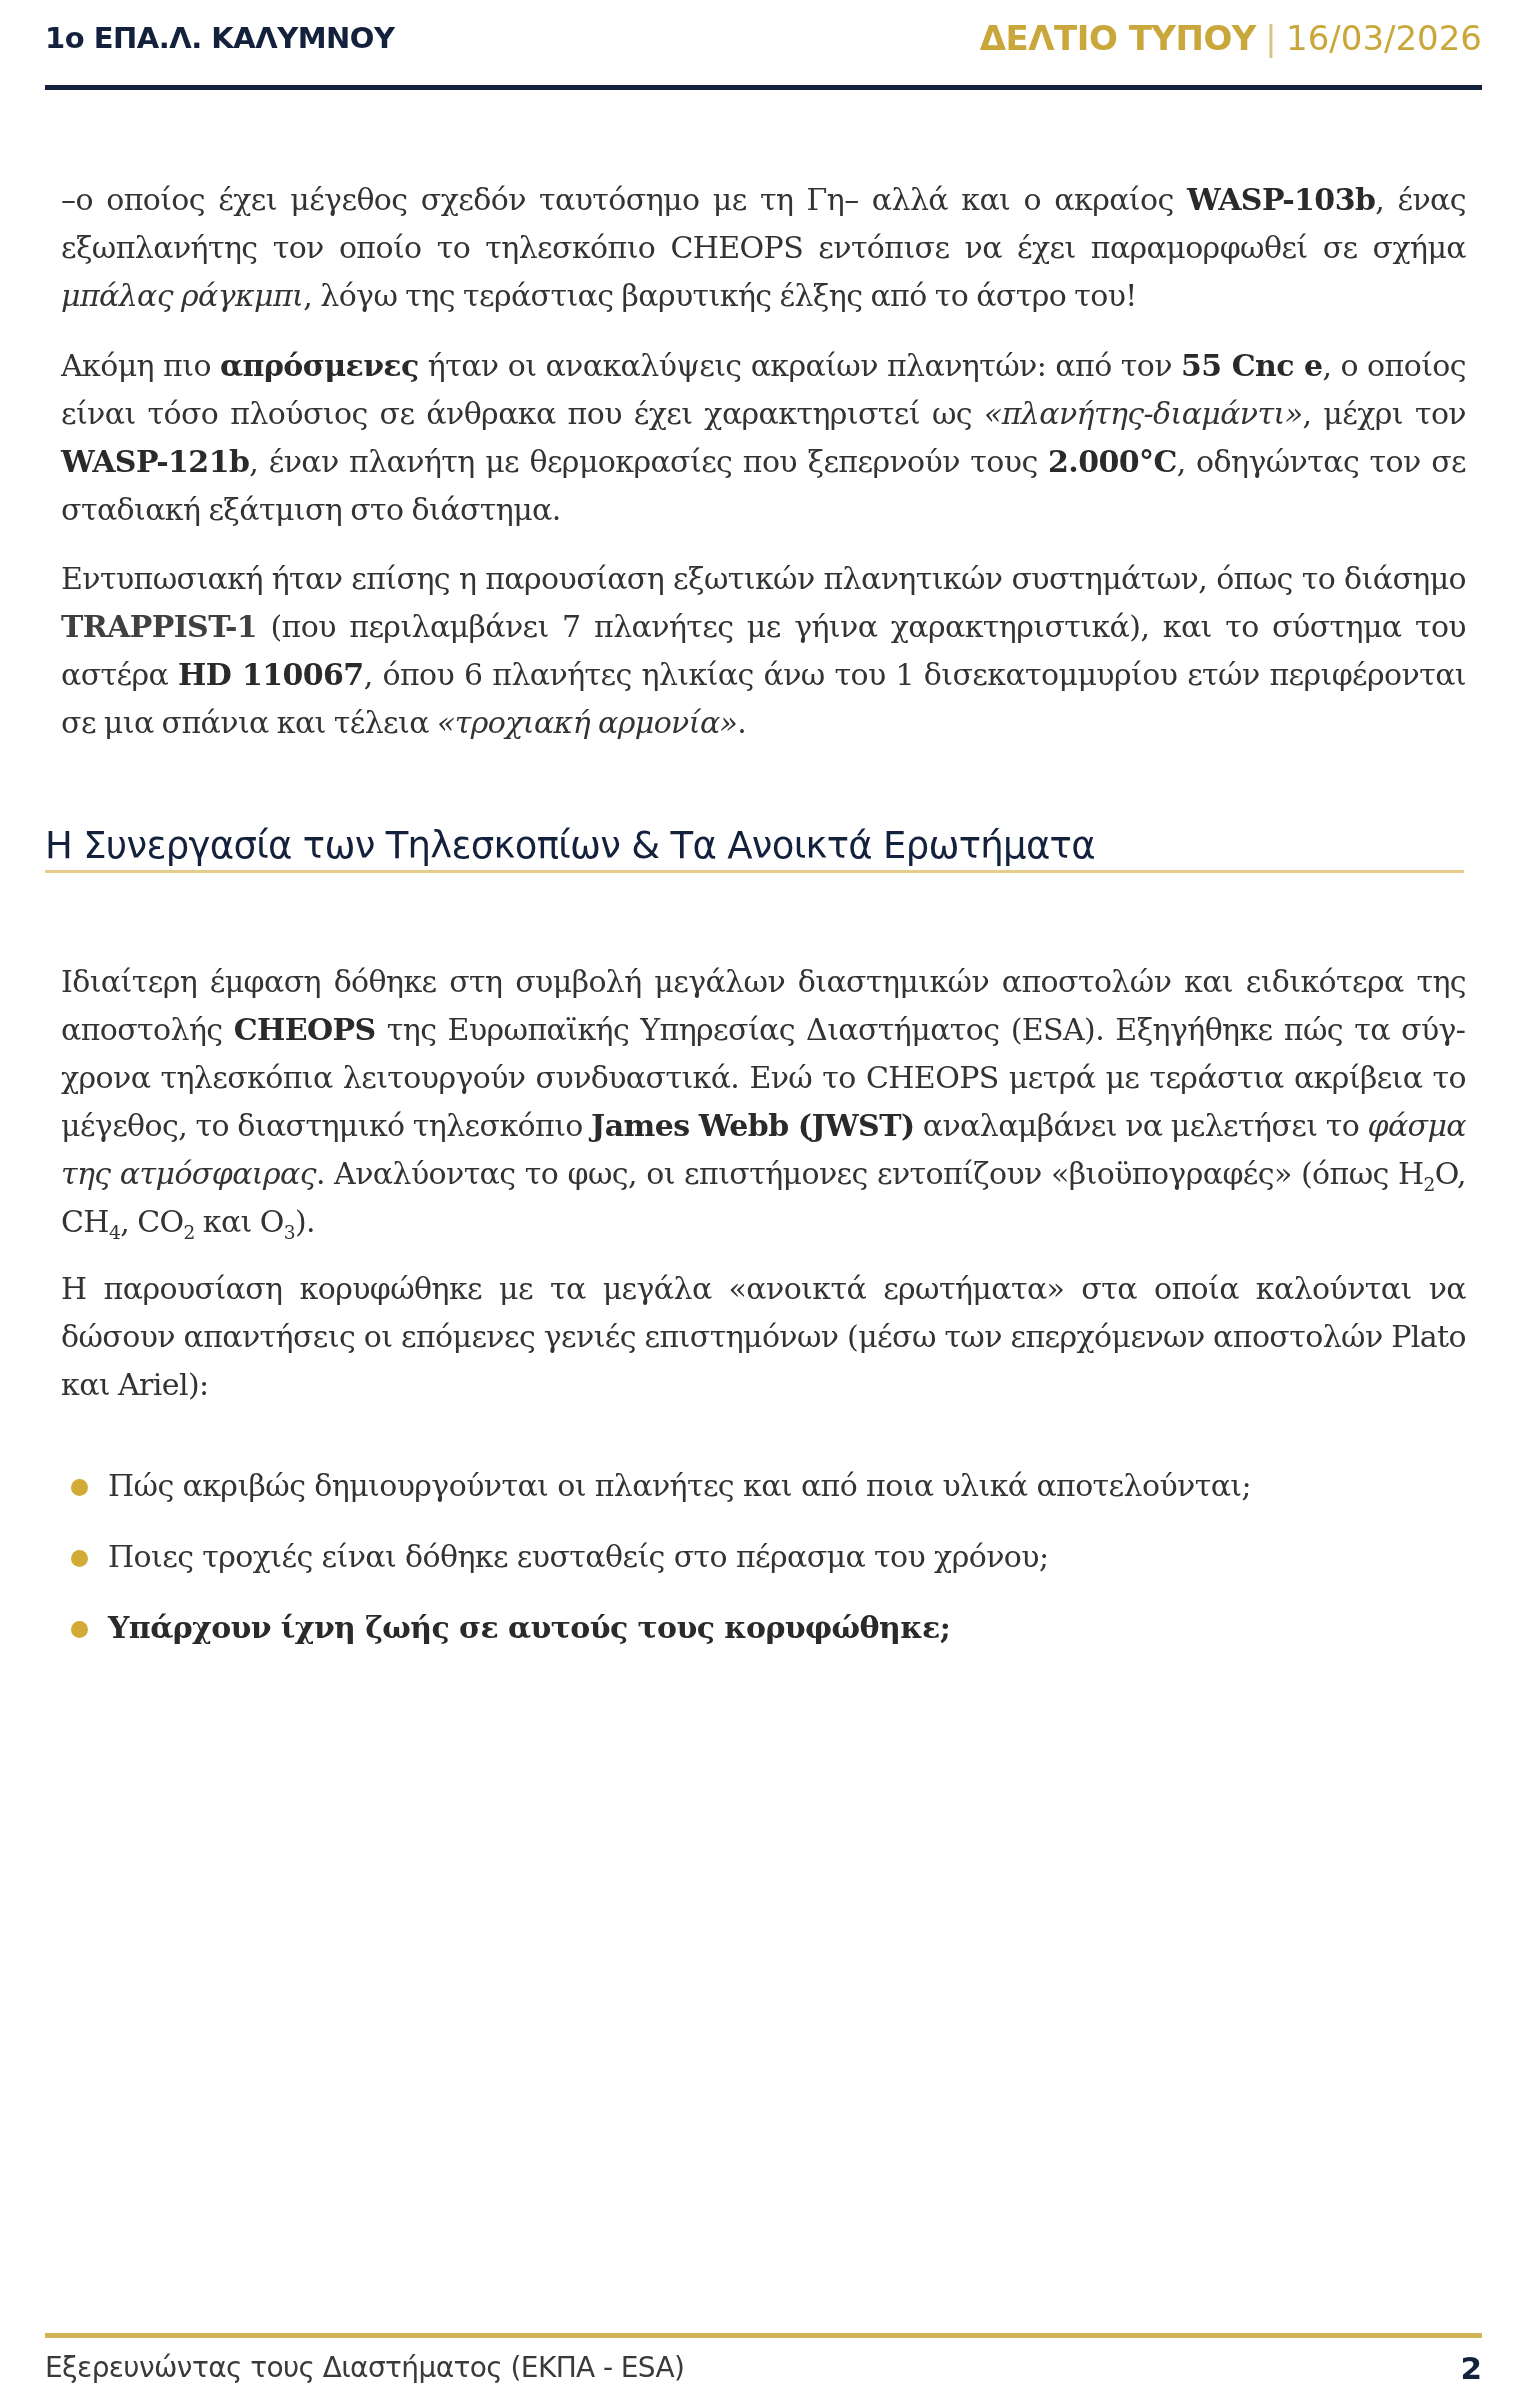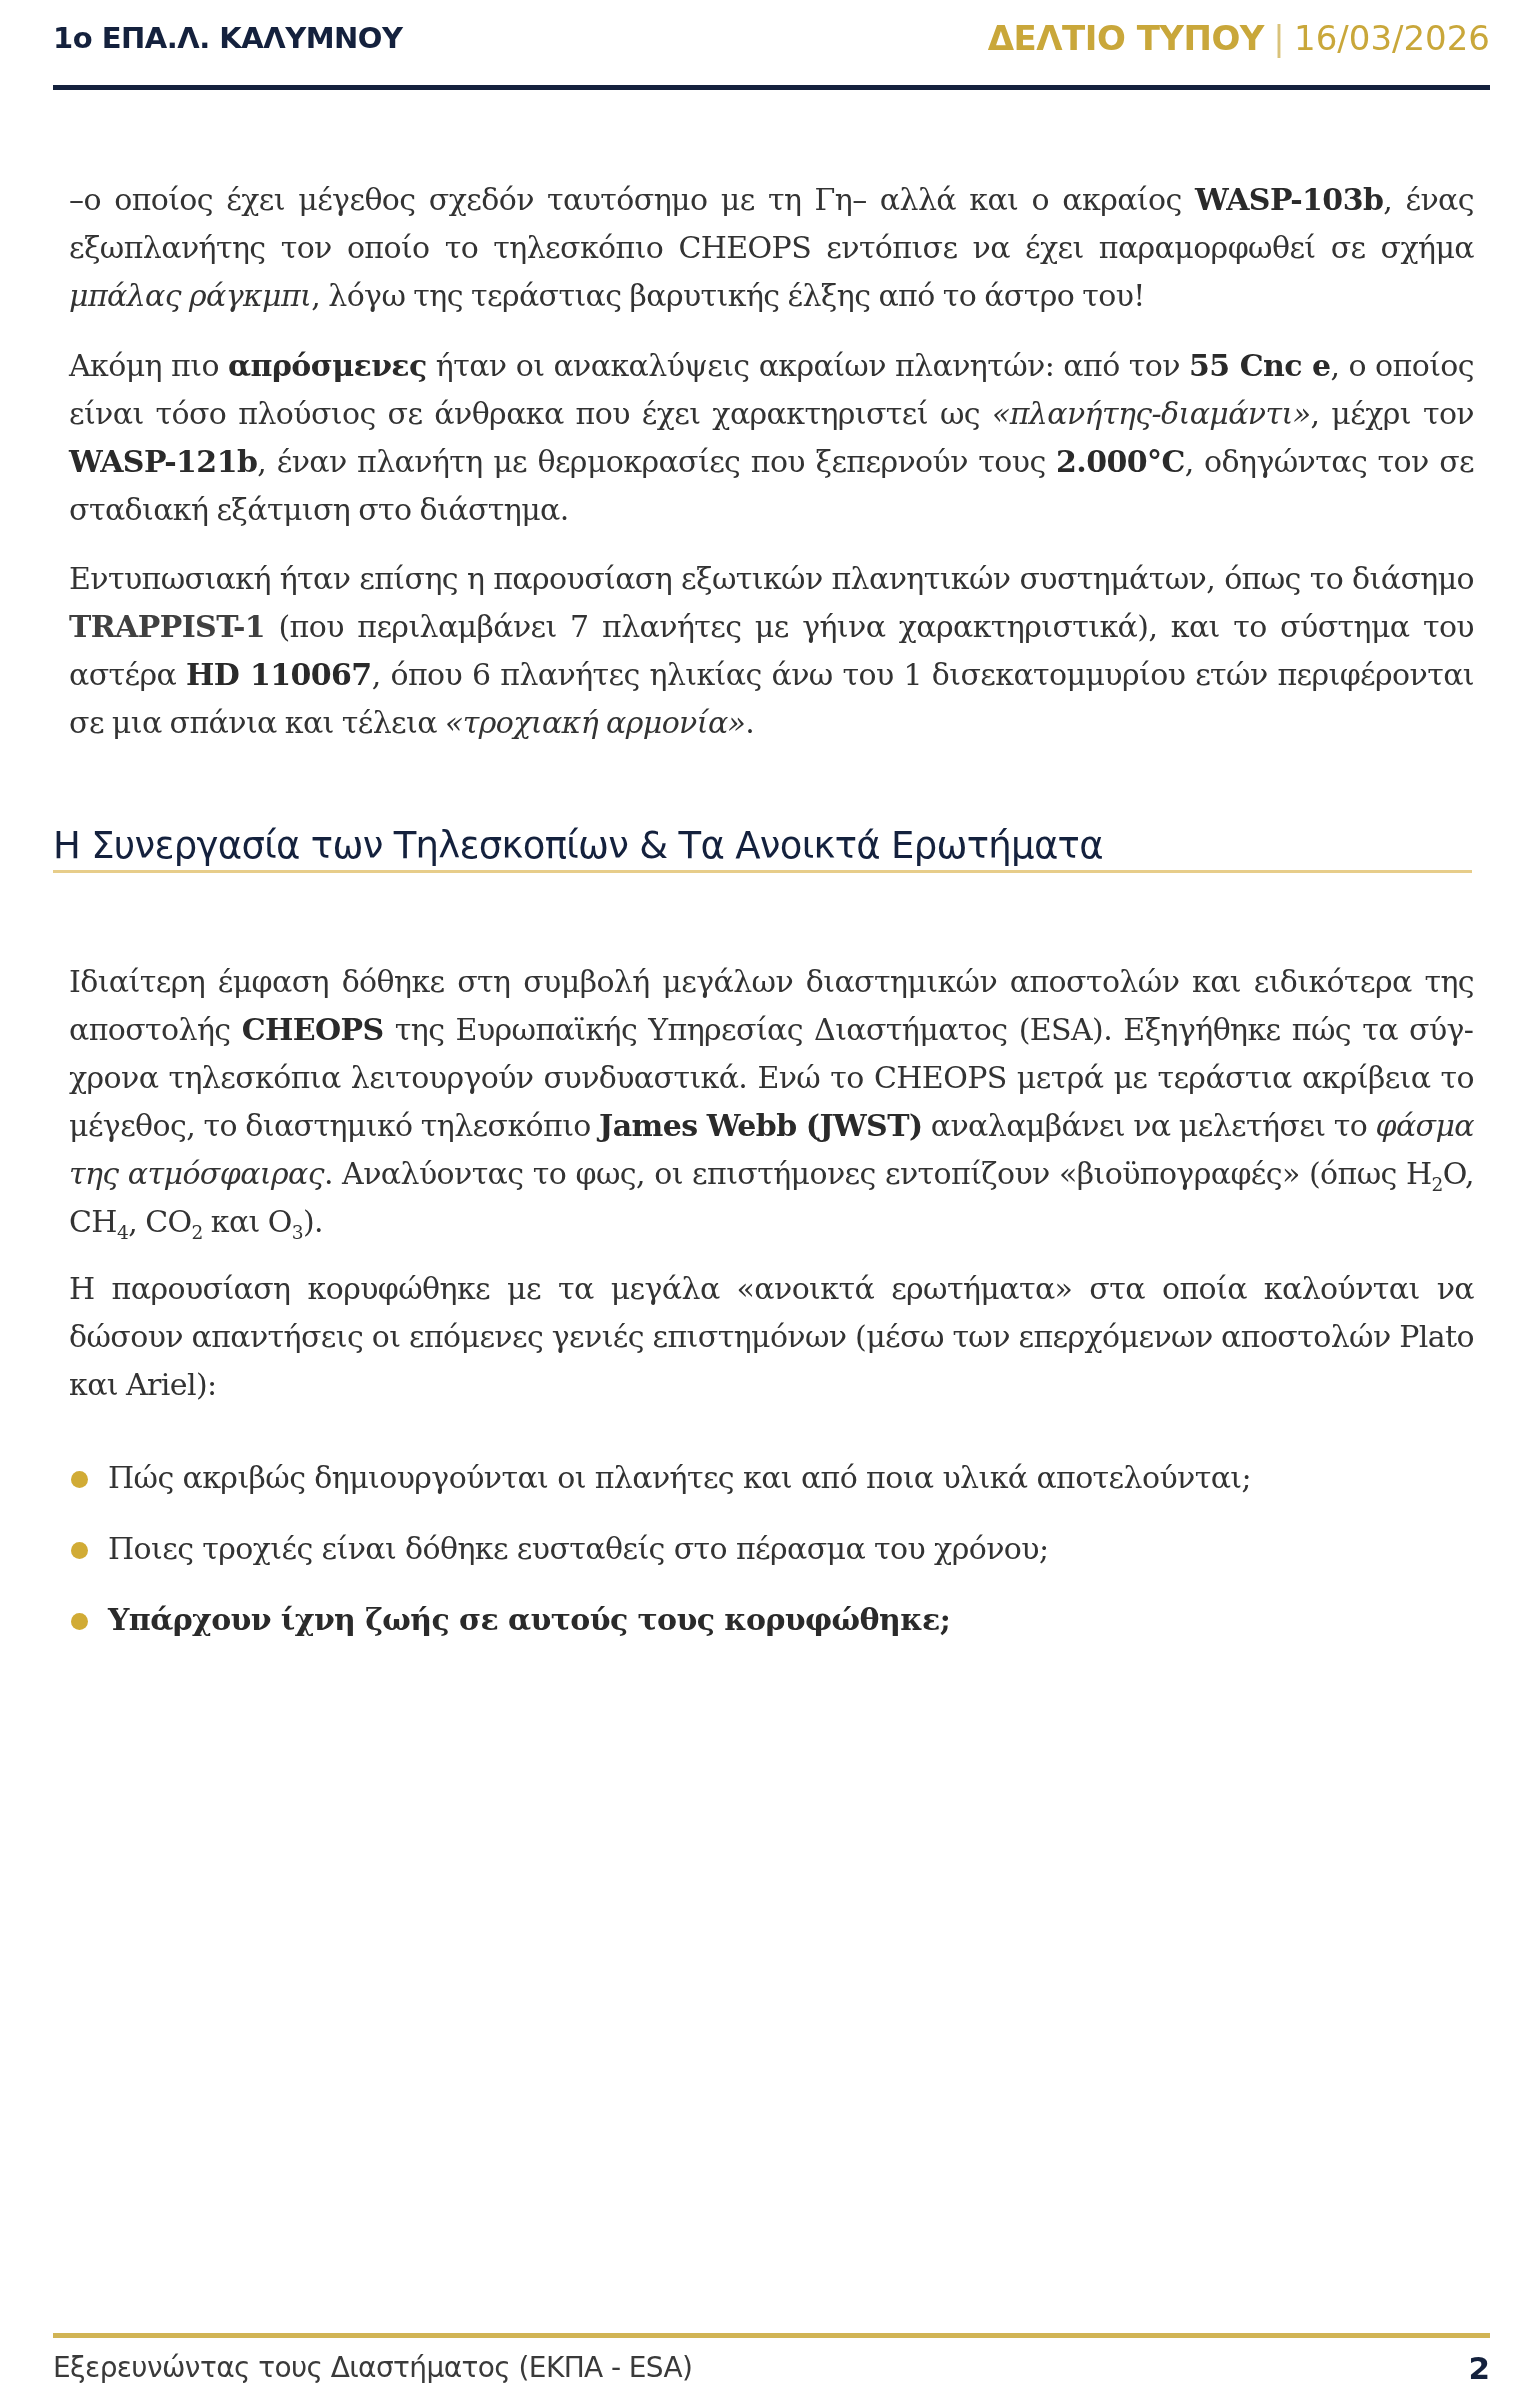--- a/index.html
+++ b/index.html
@@ -1,34 +1,34 @@
 <!DOCTYPE html>
 <html style="font-size:15px"><head>
 <meta charset="utf-8">
 <style>
   html, body { margin: 0; padding: 0; background: #ffffff; }
   body { width: 1534px; height: 2387px; position: relative; overflow: hidden; }
-  .page { position: absolute; left: 53px; top: 0; width: 1437px; height: 1901px; }
+  .page { position: absolute; left: 45px; top: 0; width: 1437px; height: 1901px; }
   .hdr { position: absolute; top: 17px; left: 0; right: 0; height: 41px; display: flex; justify-content: space-between; align-items: center; font-family: "DejaVu Sans", sans-serif; }
   .hdr-left { font-weight: bold; font-size: 29px; color: #14213d; letter-spacing: -0.5px; }
   .hdr-right { font-size: 34px; color: #c9a73a; }
   .hdr-right .strong { font-weight: bold; letter-spacing: -0.5px; }
   .hdr-right .sep { color: #d9c27a; margin: 0 9.3px; font-weight: normal; }
   .hdr-right .date { font-weight: normal; color: #c9a73a; }
   .hdr-rule { position: absolute; top: 85px; left: 0; right: 0; height: 4.7px; background: #14213d; }
 
   .body-text { font-family: "DejaVu Serif", serif; font-size: 30px; line-height: 48px; color: #333333; text-align: justify; margin: 16px; letter-spacing: -0.6px; word-spacing: -0.9px; }
   .body-text b { color: #2a2a2a; }
   .body-text b.navy { color: #404040; }
   .p { position: absolute; left: 0; right: 0; }
 
   .h2 { position: absolute; left: 0; right: 0; top: 820px; font-family: "DejaVu Sans", sans-serif; font-weight: normal; font-size: 37px; color: #14213d; letter-spacing: -0.7px; line-height: 52px; }
   .h2-rule { position: absolute; left: 0; width: 1419px; top: 870px; height: 2.8px; background: #e7cd8a; }
 
-  .list { position: absolute; left: 0; right: 0; top: 1448px; margin: 4px; padding: 0; list-style: none; }
+  .list { position: absolute; left: 0; right: 0; top: 1448px; margin: 12px; padding: 0; list-style: none; }
   .list li { position: relative; padding-left: 51px; height: 71px; font-family: "DejaVu Serif", serif; font-size: 30px; line-height: 52px; color: #333; letter-spacing: -0.6px; }
   .list li .dot { position: absolute; left: 14px; top: 18.6px; width: 17px; height: 17px; border-radius: 50%; background: #d1ab35; }
   .list li.bold { font-weight: bold; color: #2a2a2a; }
 
   .ftr-rule { position: absolute; left: 0; right: 0; top: 2333px; height: 4.7px; background: #d1b455; }
   .ftr { position: absolute; left: 0; right: 0; top: 2347px; height: 41px; display: flex; justify-content: space-between; align-items: center; font-family: "DejaVu Sans", sans-serif; }
   .ftr-left { font-size: 28px; color: #3a3a3a; letter-spacing: -0.6px; }
   .ftr-right { font-size: 31px; font-weight: bold; color: #14213d; }
   sub { font-size: 0.62em; line-height: 0; }
 </style>

